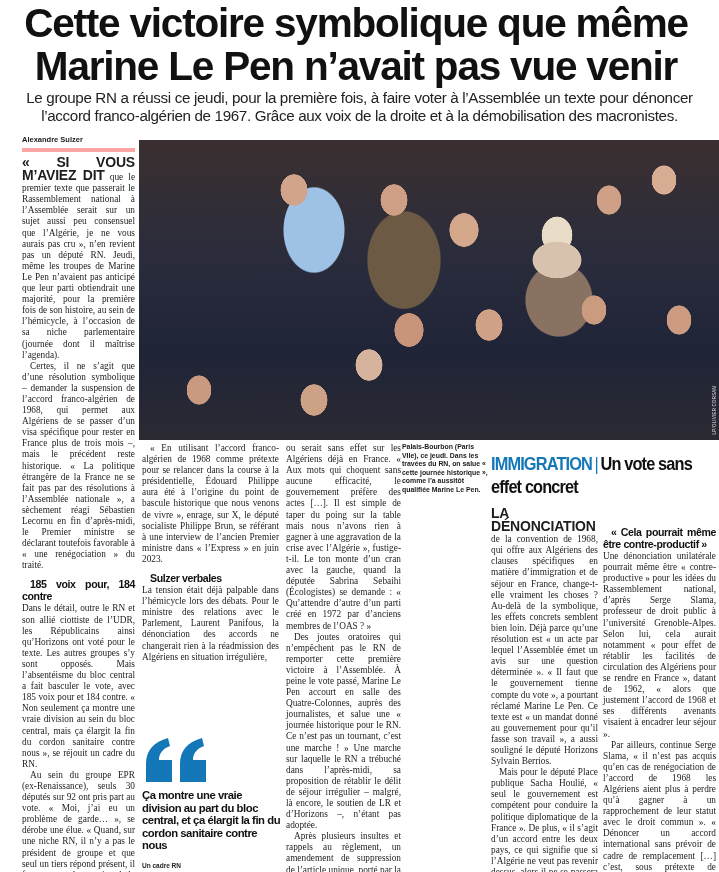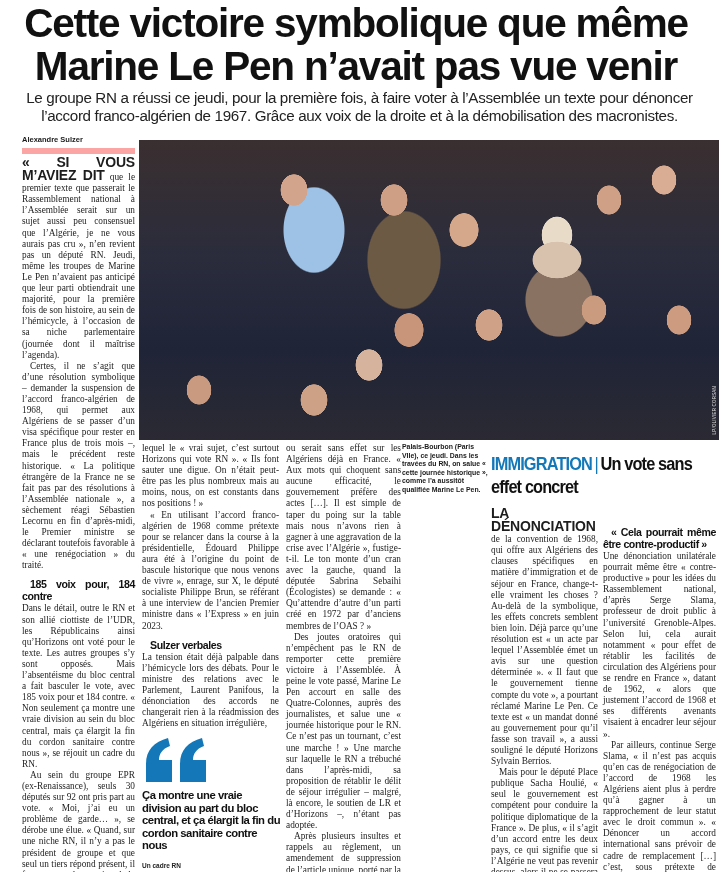--- a/index.html
+++ b/index.html
@@ -14,21 +14,21 @@
   }
   .standfirst {
     position: absolute; left: 0; top: 89px; width: 719px; text-align: center;
     font-family: "Liberation Sans", sans-serif; font-weight: 400;
     font-size: 15.2px; line-height: 18px; letter-spacing: -0.35px; color: #222;
   }
 
   .byline {
     position: absolute; left: 22px; top: 135px; width: 113px;
     font-family: "Liberation Sans", sans-serif; font-weight: 700; font-size: 7.5px;
-    border-bottom: 6px solid #fca5a5; padding-bottom: 4px;
+    border-bottom: 4px solid #fca5a5; padding-bottom: 4px;
   }
 
   .col {
     position: absolute;
     font-family: "Liberation Serif", serif; font-size: 9.3px; line-height: 11.1px;
     text-align: justify; color: #1d1d1d; hyphens: auto;
   }
   .col p { text-indent: 8px; }
   .col p.noindent { text-indent: 0; }
   .lead { font-family: "Liberation Sans", sans-serif; font-weight: 700; font-size: 14px; letter-spacing: -0.2px; }
@@ -122,21 +122,20 @@
 
 </div>
 
 <div class="photo" title="Députés RN applaudissant dans l’hémicycle autour de Marine Le Pen">
   <span class="photo-credit">LP/OLIVIER CORSAN</span>
 </div>
 
 <div class="caption">Palais-Bourbon (Paris VIIe), ce jeudi. Dans les travées du RN, on salue « cette journée historique », comme l’a aussitôt qualifiée Marine Le Pen.</div>
 
 <div class="col col2">
-  <p class="noindent">lequel le « vrai sujet, c’est surtout Horizons qui vote RN ». « Ils font sauter une digue. On n’était peut-être pas les plus nombreux mais au moins, nous, on est constants dans nos positions ! »</p>
   <p>« En utilisant l’accord franco-algérien de 1968 comme prétexte pour se relancer dans la course à la présidentielle, Édouard Philippe aura été à l’origine du point de bascule historique que nous venons de vivre », enrage, sur X, le député socialiste Philippe Brun, se référant à une interview de l’ancien Premier ministre dans « l’Express » en juin 2023.</p>
   <p class="subhead">Sulzer verbales</p>
   <p class="noindent">La tension était déjà palpable dans l’hémicycle lors des débats. Pour le ministre des relations avec le Parlement, Laurent Panifous, la dénonciation des accords ne changerait rien à la réadmission des Algériens en situation irrégulière,</p>
 </div>
 
 <svg class="quote-mark" viewBox="0 0 70 44">
   <path d="M4 44 L4 26 C4 12 12 4 26 0 L28 8 C20 11 17 16 17 22 L30 22 L30 44 Z" fill="#1478b8"></path>
   <path d="M38 44 L38 26 C38 12 46 4 60 0 L62 8 C54 11 51 16 51 22 L64 22 L64 44 Z" fill="#1478b8"></path>
 </svg>
 <div class="pullquote">Ça montre une vraie division au part du bloc central, et ça élargit la fin du cordon sanitaire contre nous</div>

